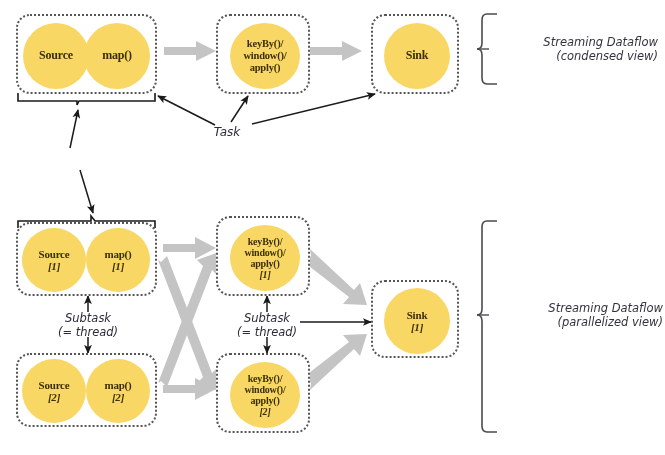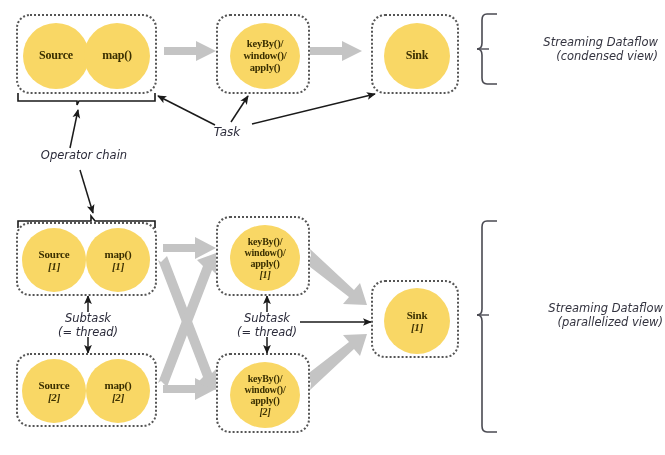--- a/index.html
+++ b/index.html
@@ -179,21 +179,20 @@
 apply()</span>
     </div>
   </div>
 
   <div class="op-box" style="left:371px; top:14px; width:88px; height:80px;">
     <div class="circle" style="left:11px; top:7px; width:66px; height:66px; font-size:12px;">
       <span class="lbl">Sink</span>
     </div>
   </div>
 
-  <div class="note" style="left:24px; top:148px; width:120px; font-size:11.5px;">Operator chain</div>
 
   <div class="note" style="left:205px; top:125px; width:44px; font-size:12px;">Task</div>
 
   <div class="bracket-label" style="left:513px; top:35px; width:145px; font-size:11.5px;">Streaming Dataflow
 (condensed view)</div>
 
   <div class="op-box" style="left:16px; top:222px; width:141px; height:74px;">
     <div class="circle" style="left:4px; top:4px; width:64px; height:64px; font-size:11px;">
       <span>
         <span class="lbl">Source</span>

